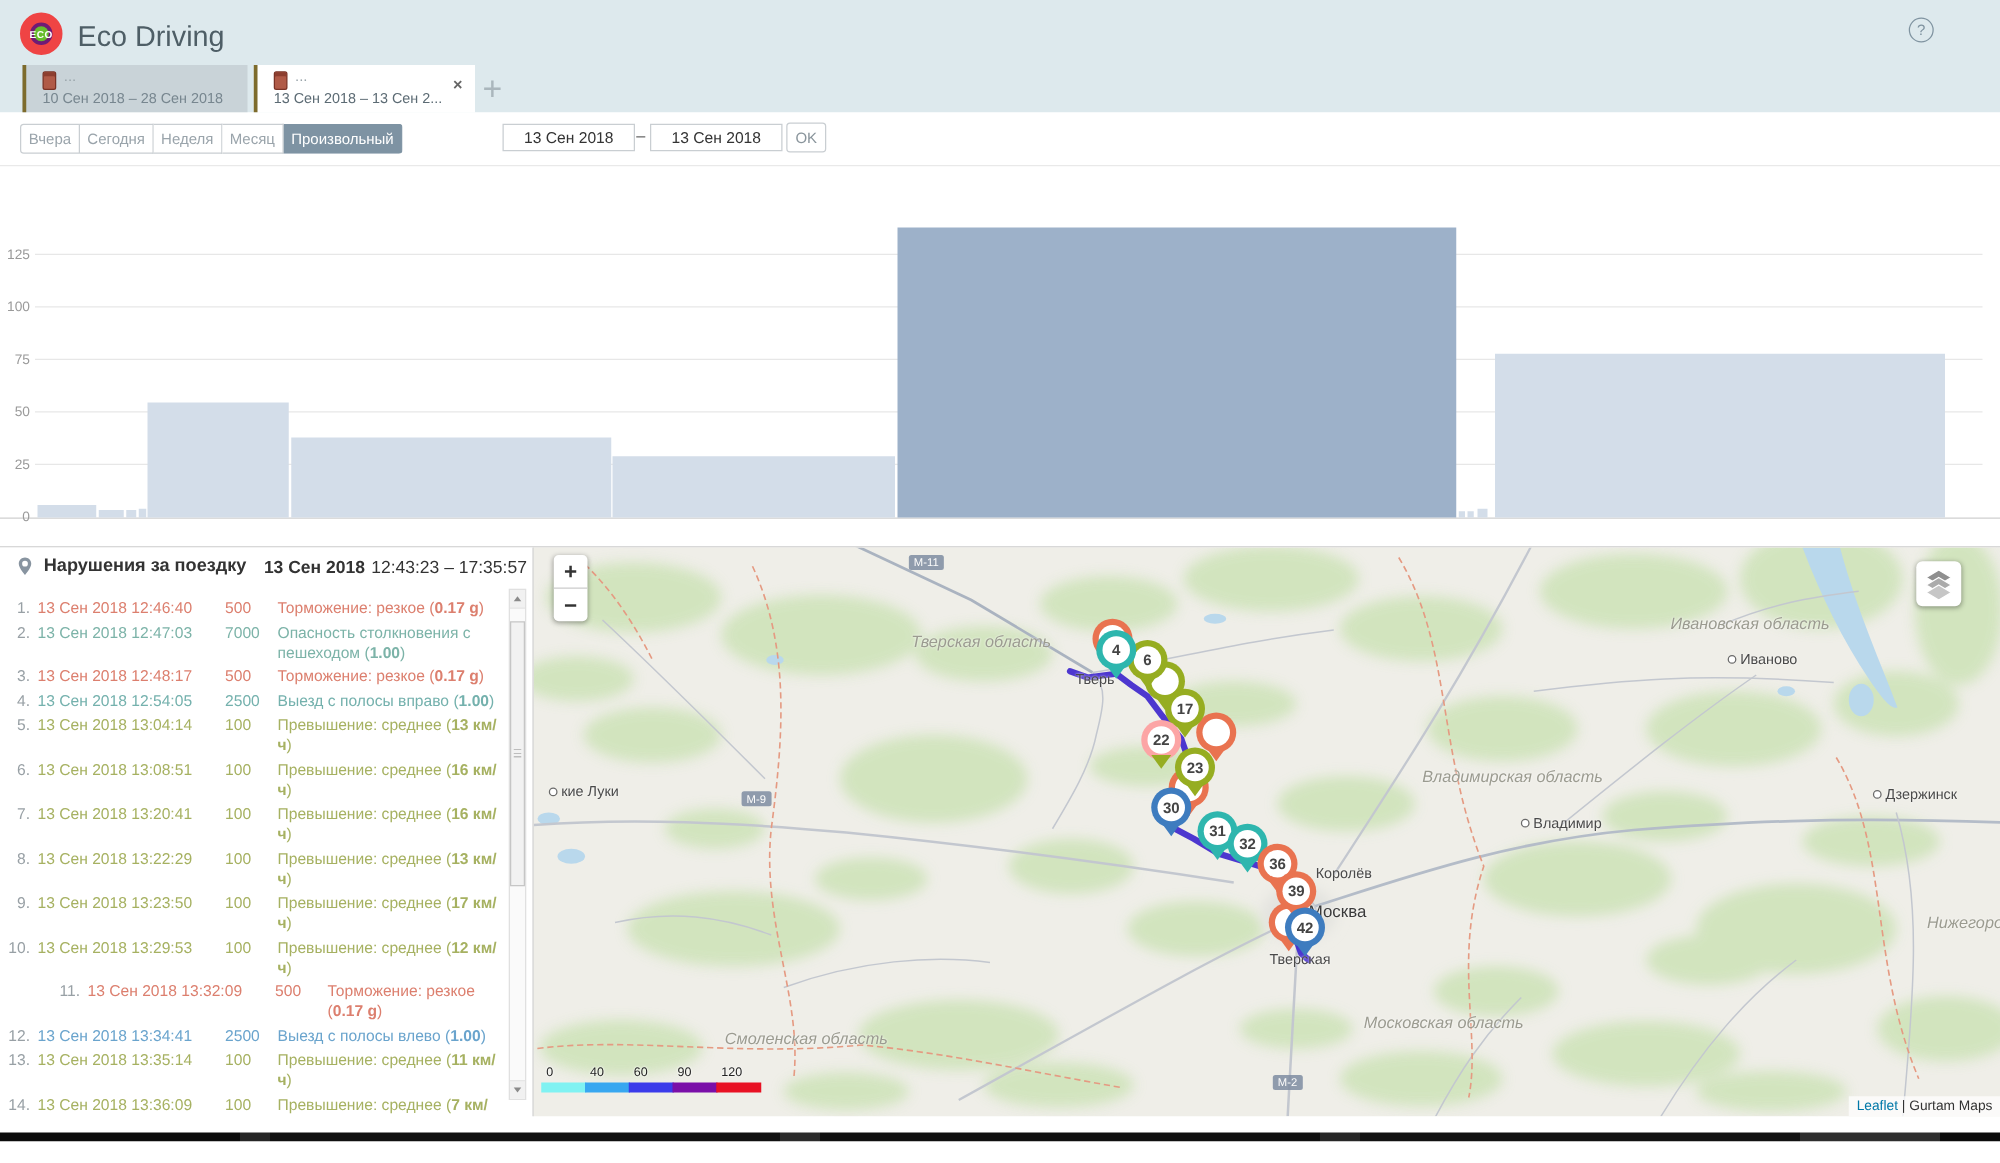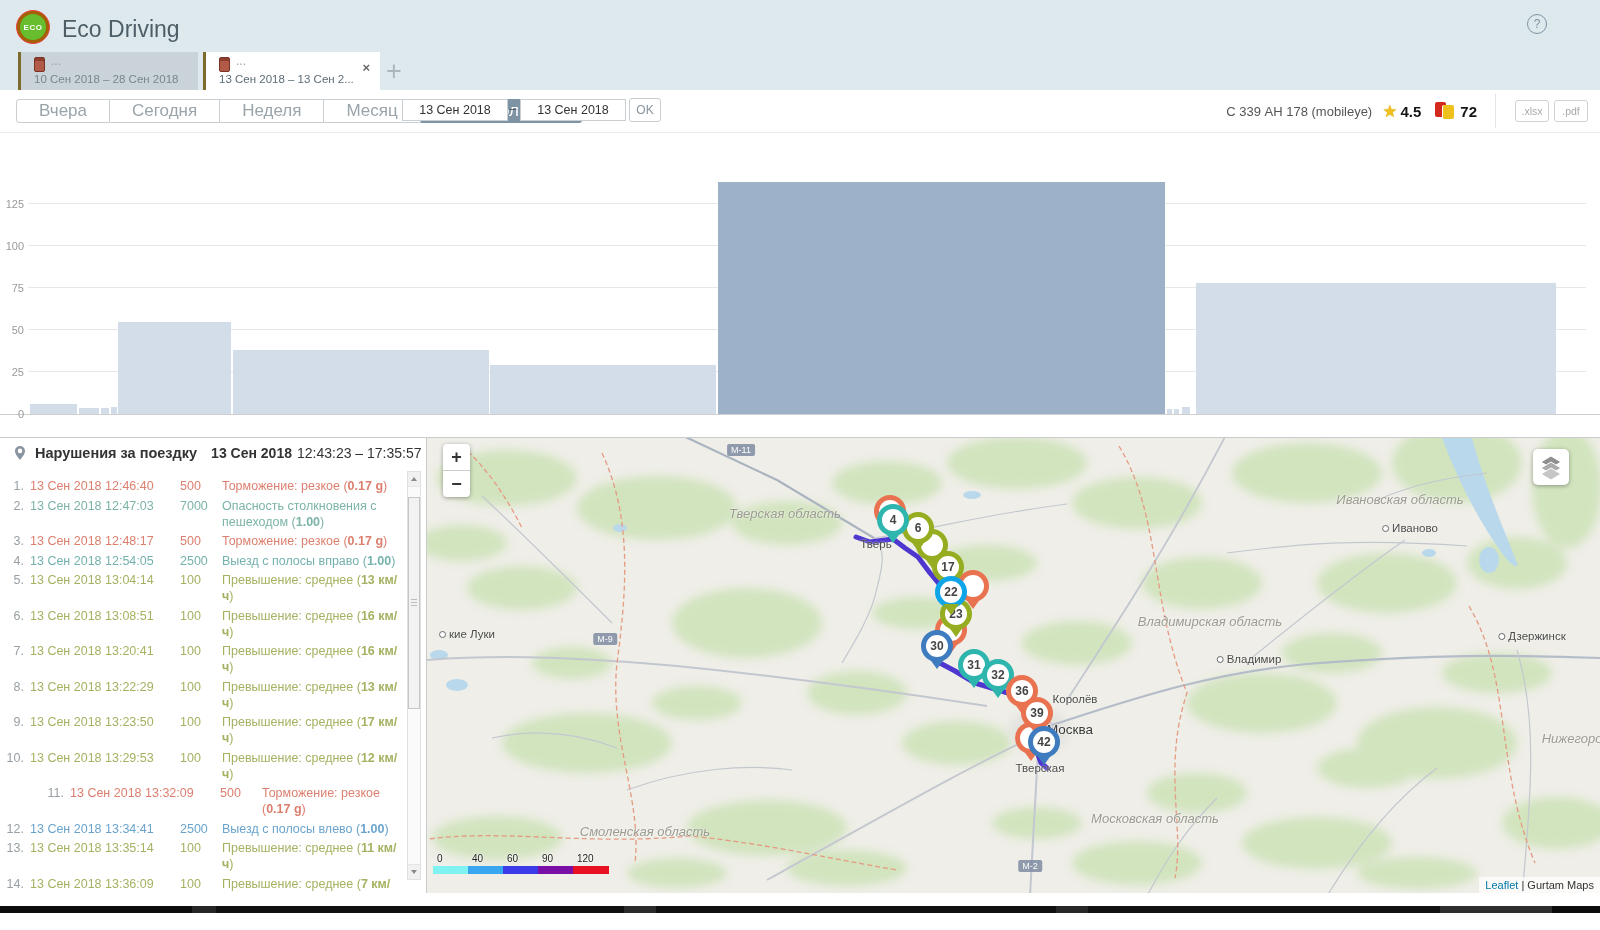--- a/index.html
+++ b/index.html
@@ -1,21 +1,21 @@
 <!DOCTYPE html>
 <html><head>
 <meta charset="utf-8">
 <style>
   html,body{margin:0;padding:0;width:1600px;height:930px;overflow:hidden;
     font-family:"Liberation Sans",sans-serif;background:#fff;position:relative}
 
   
   .hdr{position:absolute;top:0;left:0;right:0;height:90px;background:#dde9ed}
   .logo{position:absolute;left:16px;top:10px;width:34px;height:34px;border-radius:50%;
-    background:#a16207;border:1px solid #ef4444;box-sizing:border-box}
+    background:#701a75;border:8px solid #ef4444;box-sizing:border-box}
   .logo-in{position:absolute;inset:3px;border-radius:50%;background:#67bd2d;color:#fff;
     font-size:8px;font-weight:bold;display:flex;align-items:center;justify-content:center;letter-spacing:.5px}
   .apptitle{position:absolute;left:62px;top:16px;font-size:23px;color:#4e5e66}
   .help{position:absolute;right:53px;top:14px;width:18px;height:18px;border:1px solid #7f93a0;
     border-radius:50%;color:#7f93a0;font-size:12px;text-align:center;line-height:18px}
 
   
   .tab{position:absolute;bottom:0;height:38px;background:#c9d3d8;border-left:3px solid #7d6b2c;box-sizing:border-box;color:#77868f}
   .tab.active{background:#fff;color:#5c6b74}
   .tab1{left:18px;width:180px}
@@ -23,22 +23,22 @@
   .unit-ico{position:absolute;left:13px;top:5px;width:9px;height:13px;background:#b05a47;
     border:1px solid #7a3225;border-radius:2px;box-shadow:inset 0 3px 0 #8d3e2f}
   .tab-dots{position:absolute;left:30px;top:2px;font-size:12px;color:#9aa5ab}
   .tab-date{position:absolute;left:13px;bottom:5px;font-size:11.5px;white-space:nowrap}
   .tab-close{position:absolute;right:10px;top:8px;font-size:13px;font-weight:bold;color:#666;cursor:default}
   .newtab{position:absolute;left:386px;bottom:6px;font-size:27px;font-weight:300;color:#aab6bc;line-height:26px}
 
   
   .tb{position:absolute;top:90px;left:0;right:0;height:42px;background:#fff;border-bottom:1px solid #e9e9e9}
   .rgroup{position:absolute;left:16px;top:9px;display:flex}
-  .rbtn{height:22px;line-height:22px;padding:0 22px;border:1px solid #c9ced2;border-left:none;
-    background:#fff;color:#9aa4ab;font-size:17px}
+  .rbtn{height:22px;line-height:22px;padding:0 6px;border:1px solid #c9ced2;border-left:none;
+    background:#fff;color:#9aa4ab;font-size:12px}
   .rbtn:first-child{border-left:1px solid #c9ced2;border-radius:3px 0 0 3px}
   .rbtn:last-child{border-radius:0 3px 3px 0}
   .rbtn.active{background:#7e93a3;border-color:#7e93a3;color:#fff}
   .dfield{position:absolute;top:9px;width:104px;height:20px;border:1px solid #c9ced2;
     text-align:center;line-height:20px;font-size:12.5px;color:#333;background:#fff}
   .df1{left:402px}.df2{left:520px}
   .ddash{position:absolute;left:509px;top:11px;color:#555;font-size:13px}
   .okbtn{position:absolute;left:629px;top:8px;width:30px;height:22px;border:1px solid #c9ced2;border-radius:3px;
     text-align:center;line-height:22px;font-size:12px;color:#8a959c;background:#fff}
   .tbright{position:absolute;right:0;top:0;height:42px;display:flex;align-items:center;padding-right:12px}
@@ -149,33 +149,20 @@
     <div class="rbtn">Сегодня</div>
     <div class="rbtn">Неделя</div>
     <div class="rbtn">Месяц</div>
     <div class="rbtn active">Произвольный</div>
   </div>
   <div class="dfield df1">13 Сен 2018</div>
   <div class="ddash">–</div>
   <div class="dfield df2">13 Сен 2018</div>
   <div class="okbtn">OK</div>
 
-  <div class="tbright">
-    <span class="unitname">С 339 АН 178 (mobileye)</span>
-    <span class="star">★</span>
-    <span class="rating">4.5</span>
-    <span class="cards">
-      <span class="cardr"></span>
-      <span class="cardy"></span>
-    </span>
-    <span class="penalty">72</span>
-    <span class="vsep"></span>
-    <span class="expbtn">.xlsx</span>
-    <span class="expbtn">.pdf</span>
-  </div>
 </div>
 
 <div class="chart" id="chart">
     <div class="ytick" style="bottom: -6px;">0</div>
     <div class="gridline" style="bottom: 42px;"></div>
     <div class="ytick" style="bottom: 36px;">25</div>
     <div class="gridline" style="bottom: 84px;"></div>
     <div class="ytick" style="bottom: 78px;">50</div>
     <div class="gridline" style="bottom: 126px;"></div>
     <div class="ytick" style="bottom: 120px;">75</div>
@@ -439,21 +426,21 @@
           <div class="pin-in">4</div>
         </div>
         <div class="pin" style="left: 491px; top: 90px; z-index: 7; background: rgb(150, 173, 33);">
           <div class="ptail" style="border-top-color: rgb(150, 173, 33);"></div>
           <div class="pin-in">6</div>
         </div>
         <div class="pin" style="left: 521px; top: 129px; z-index: 6; background: rgb(150, 173, 33);">
           <div class="ptail" style="border-top-color: rgb(150, 173, 33);"></div>
           <div class="pin-in">17</div>
         </div>
-        <div class="pin" style="left: 524px; top: 154px; z-index: 6; background: #0ea5e9;">
+        <div class="pin" style="left: 502px; top: 154px; z-index: 6; background: #fca5a5;">
           <div class="ptail" style="border-top-color: rgb(150, 173, 33);"></div>
           <div class="pin-in">22</div>
         </div>
         <div class="pin" style="left: 529px; top: 176px; z-index: 5; background: rgb(150, 173, 33);">
           <div class="ptail" style="border-top-color: rgb(150, 173, 33);"></div>
           <div class="pin-in">23</div>
         </div>
         <div class="pin" style="left: 510px; top: 208px; z-index: 6; background: rgb(62, 124, 191);">
           <div class="ptail" style="border-top-color: rgb(62, 124, 191);"></div>
           <div class="pin-in">30</div>

